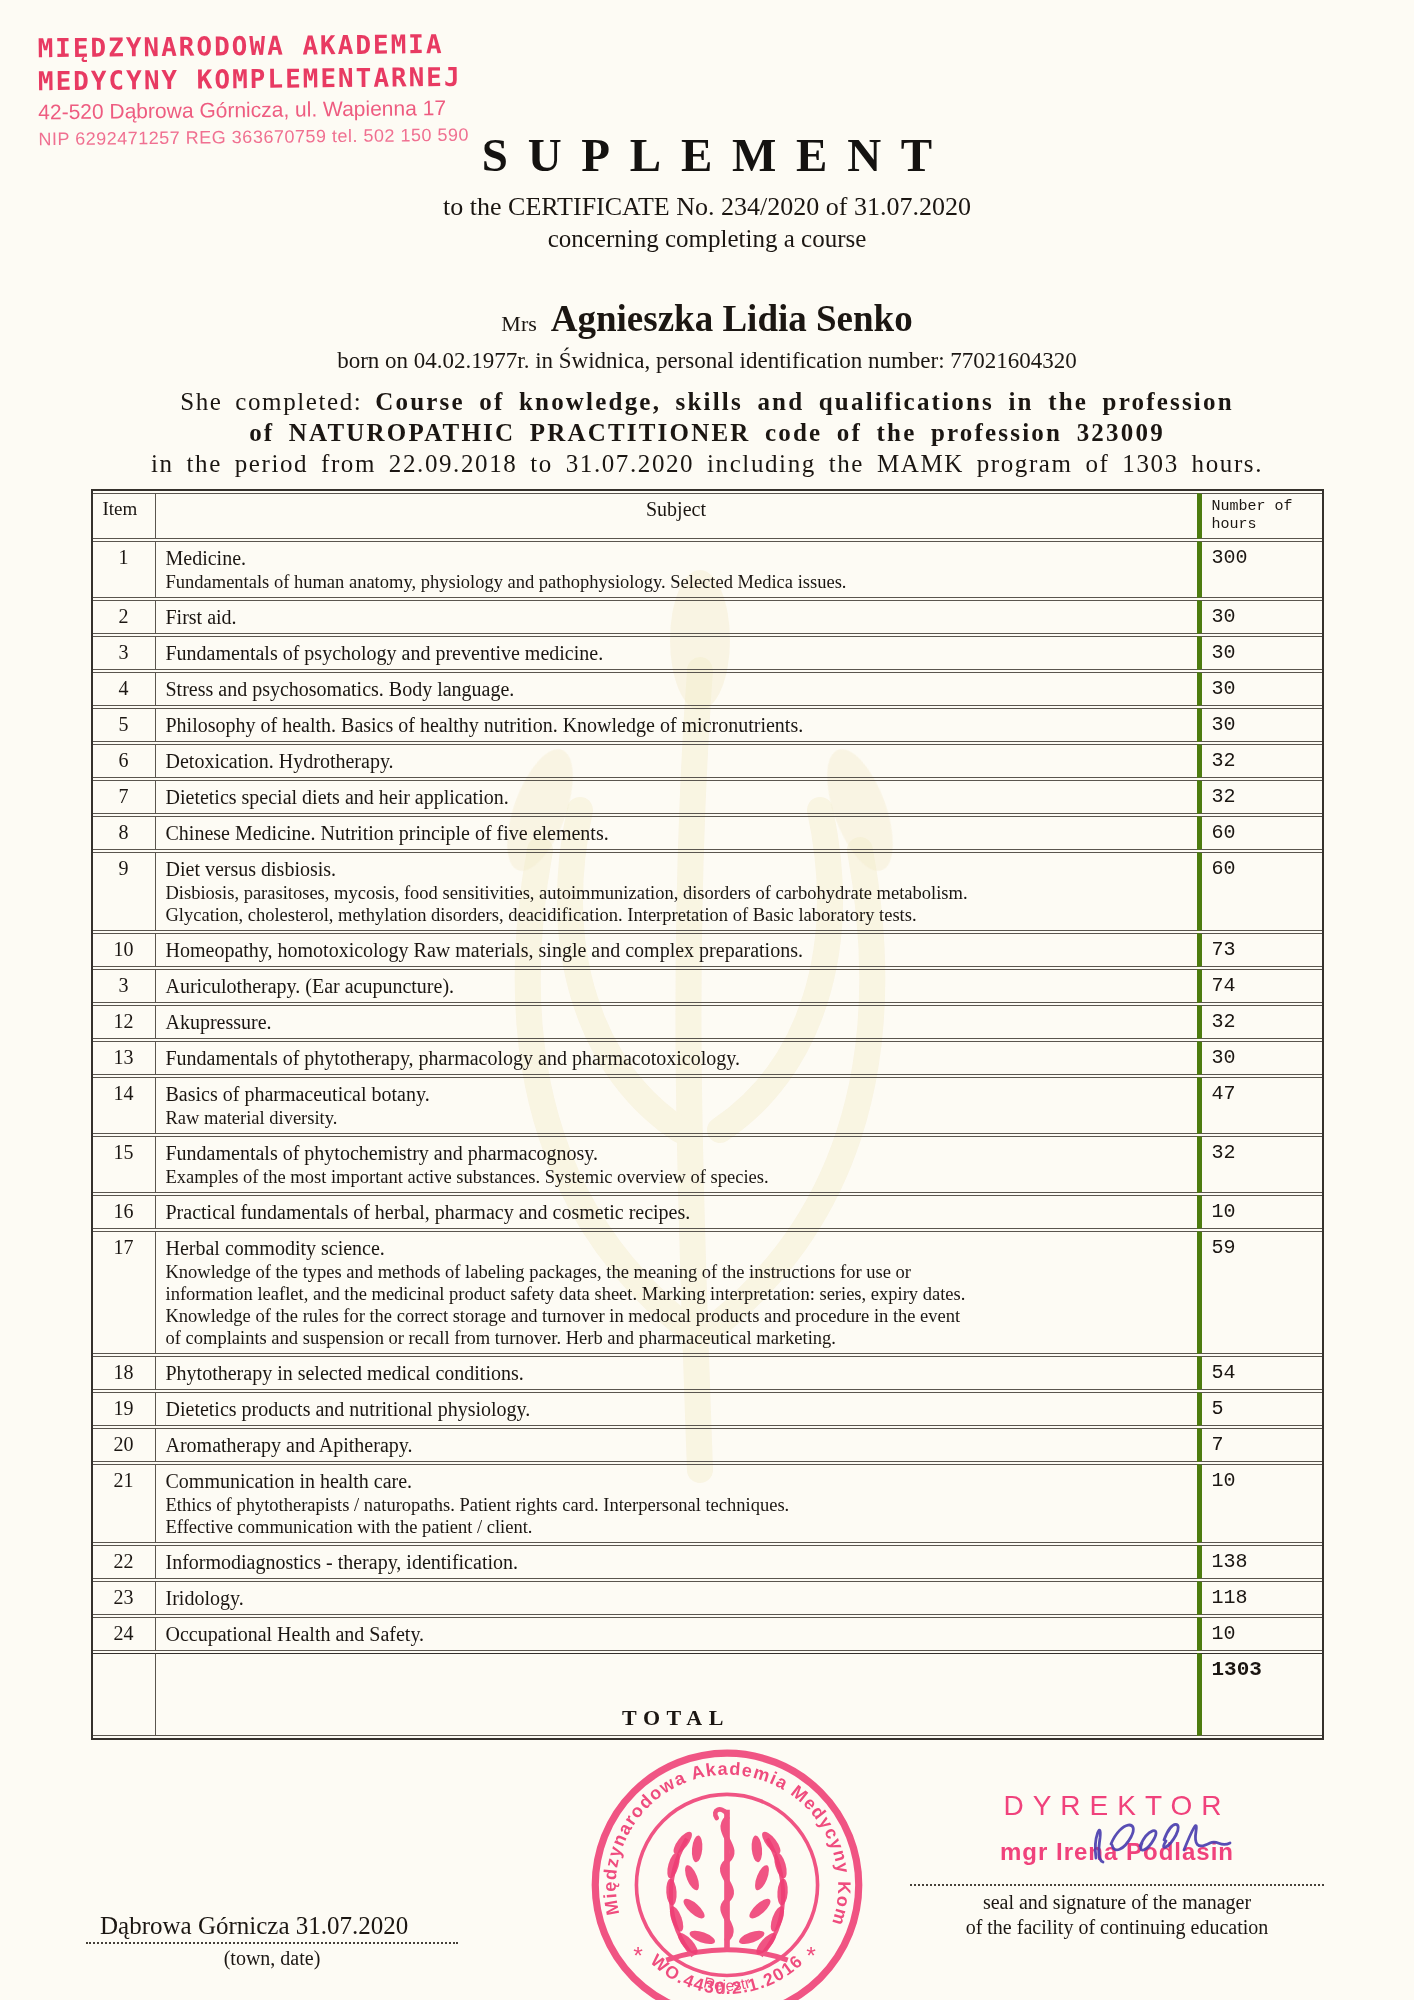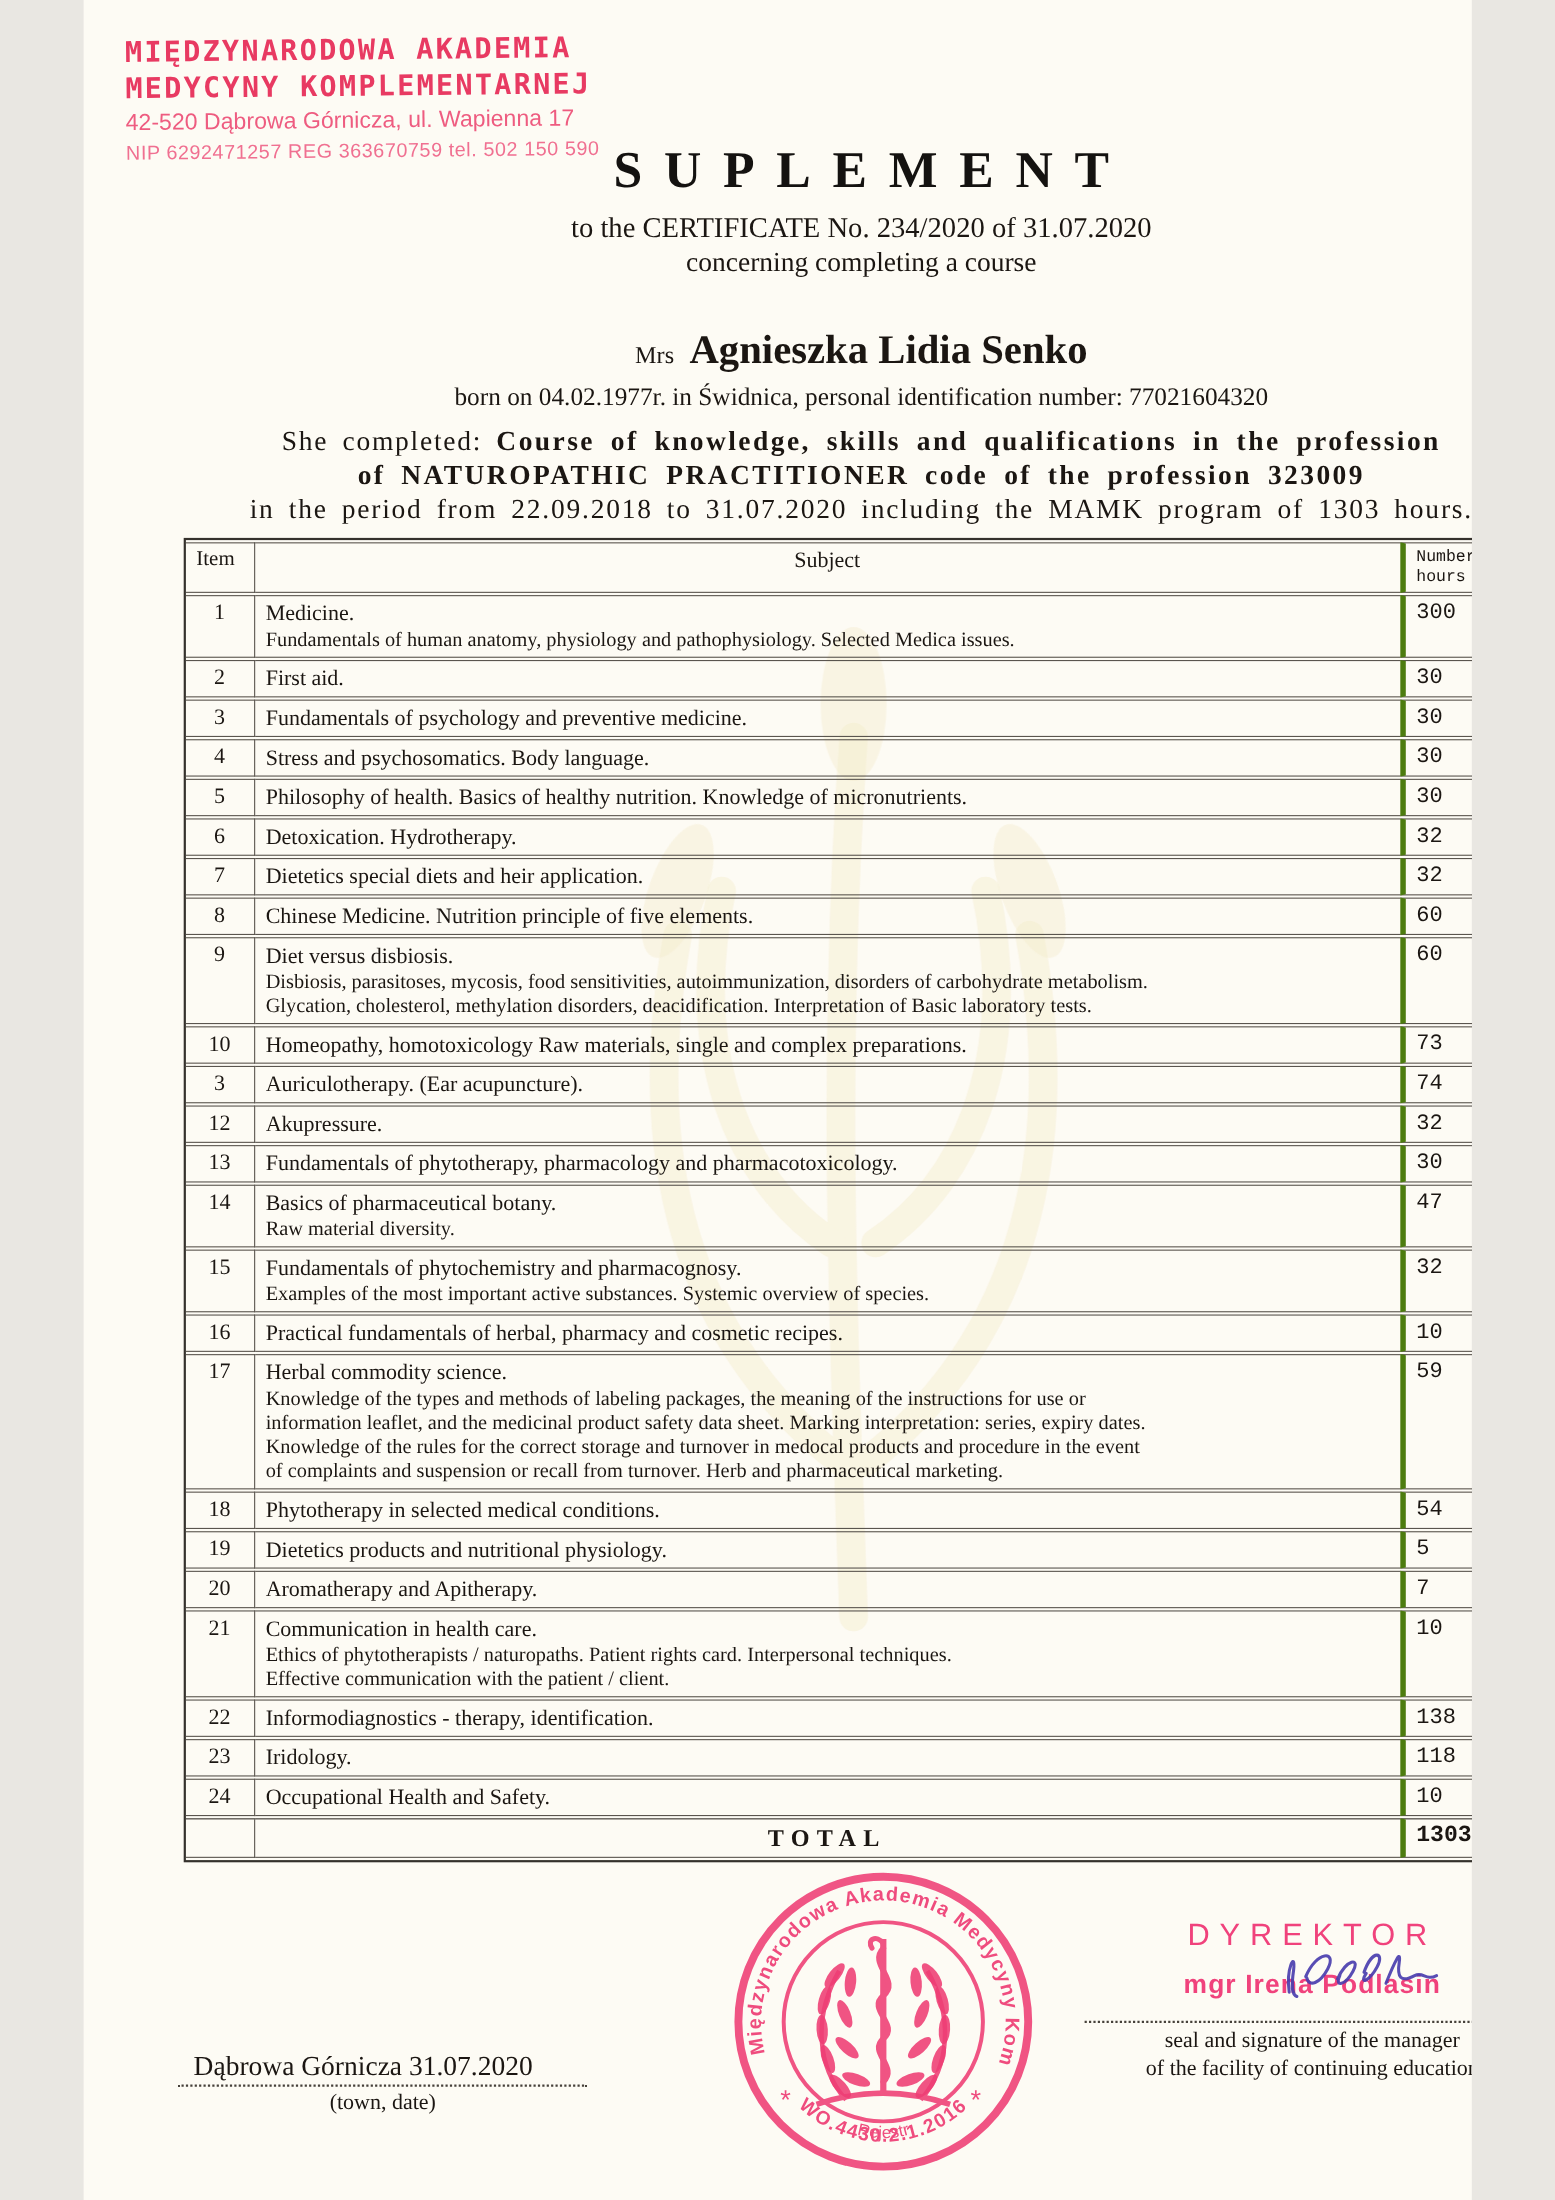--- a/index.html
+++ b/index.html
@@ -1,18 +1,18 @@
 <!DOCTYPE html>
 <html><head>
 <meta charset="utf-8">
 <style>
   html,body{margin:0;padding:0;background:#e9e7e2;}
   .page{
     position:relative;
-    width:1262px;height:2000px;
+    width:1414px;height:2000px;
     margin:0 auto;
     background:#fdfbf4;
     overflow:hidden;
     color:#1b1612;
     font-family:"Liberation Serif", serif;
   }
   
   .watermark{position:absolute;left:390px;top:430px;opacity:.5;pointer-events:none;}
 
   
@@ -68,21 +68,21 @@
   th.h-item,td.c-item{width:42px;border-right:1px solid #5a554e;text-align:center;}
   th.h-hours,td.c-hours{width:100px;border-left:5px solid #4d7c0f;text-align:left;font-family:Liberation Mono, monospace;}
   th.h-item{font-size:19px;font-weight:normal;text-align:left;padding-left:2px;}
   th.h-subject{font-size:20px;font-weight:normal;}
   th.h-hours{font-size:15px;font-weight:normal;line-height:18px;padding:3px 2px;}
   td.c-item{font-size:20px;padding-top:5px;}
   td.c-hours{font-size:20px;padding-top:5px;}
   .sub-title{font-weight:normal;font-size:20px;line-height:24px;text-align:left;}
   .sub-desc{font-size:18.5px;line-height:22px;text-align:left;white-space:pre-line;margin-top:1px;}
   tr.total-row td{border-top:1.5px solid #35312c;}
-  .total-label{font-weight:bold;font-size:22px;letter-spacing:.3em;text-align:center;}
+  .total-label{font-weight:bold;font-size:22px;letter-spacing:.3em;text-align:center;margin-top:47px;}
   .total-hours{font-weight:bold;font-size:21px;}
 
   
   .bottom{position:relative;height:290px;margin-top:6px;}
   .date-block{
     position:absolute;left:86px;bottom:66px;width:372px;text-align:center;
   }
   .town-date{font-size:25px;text-align:left;padding:0 6px 2px 14px;border-bottom:2px dotted #46413a;}
   .town-caption{font-size:20px;margin-top:3px;}
 

